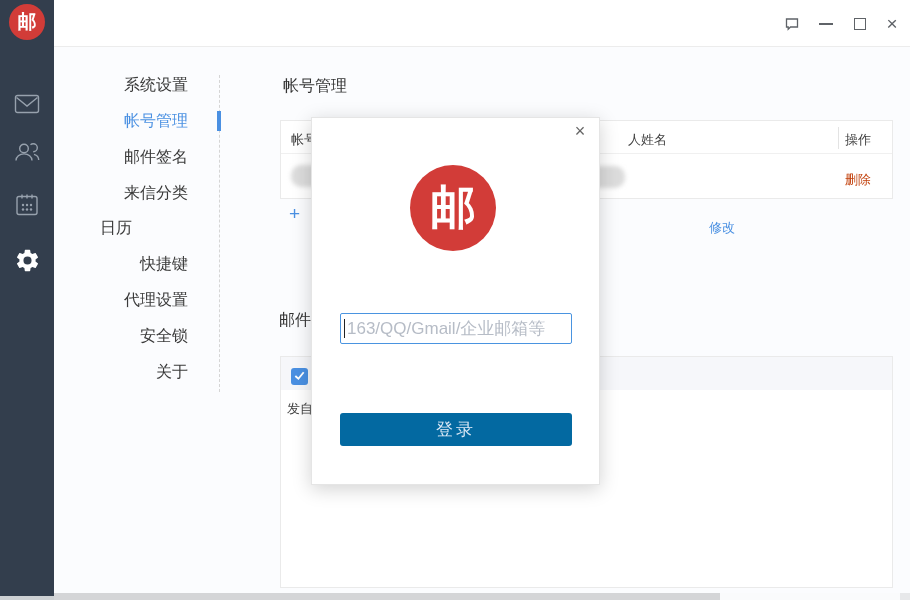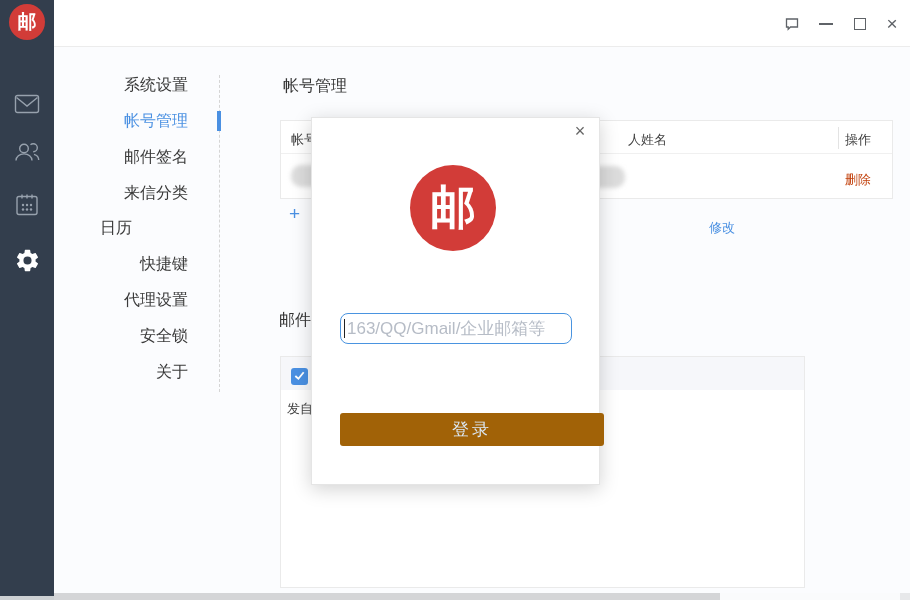--- a/index.html
+++ b/index.html
@@ -35,41 +35,41 @@
   .th { position:absolute; top:10px; font-size:13px; color:#404040; }
   .th-divider { position:absolute; left:557px; top:6px; height:22px; border-left:1px solid #e3e3e3; }
   .row-divider { position:absolute; left:0; top:32px; width:100%; border-top:1px solid #f0f0f0; }
   .blob { position:absolute; background:#dcdcdc; border-radius:10px; filter:blur(2px); }
   .rowlink { position:absolute; top:50px; font-size:13px; cursor:pointer; }
   .link-blue { color:#4a90e2; }
   .link-red { color:#c2410c; }
   .add-link { left:289px; top:203px; font-size:19px; color:#4a90e2; cursor:pointer; }
 
   .section-title { left:279px; top:310px; font-size:16px; color:#333; }
-  .panel { left:280px; top:356px; width:525px; height:232px; border:1px solid #eaeaea; background:#fff; }
+  .panel { left:280px; top:356px; width:613px; height:232px; border:1px solid #eaeaea; background:#fff; }
   .panel-band { position:absolute; left:0; top:0; width:100%; height:33px; background:#f6f7fa; }
   .checkbox { position:absolute; left:10px; top:11px; width:17px; height:17px; background:#4a90e2; border-radius:3px; display:flex; align-items:center; justify-content:center; cursor:pointer; }
   .from-text { position:absolute; left:6px; top:43px; font-size:13px; color:#444; }
 
   
   .hscroll-track { left:0; top:593px; width:910px; height:7px; background:#fafbfc; z-index:5; }
   .hscroll-thumb { left:54px; top:593px; width:666px; height:7px; background:#d4d5d7; z-index:6; }
   .hscroll-corner { left:900px; top:593px; width:10px; height:7px; background:#e7e8ea; z-index:6; }
 
   
   .dialog { left:311px; top:117px; width:289px; height:368px; background:#fff; border:1px solid #e5e5e5; box-shadow:0 4px 18px rgba(0,0,0,0.18); z-index:50; }
   .dlg-close { position:absolute; right:9px; top:3px; font-size:18px; color:#666; cursor:pointer; width:20px; height:20px; text-align:center; line-height:20px; }
   .logo-lg { position:absolute; left:98px; top:47px; width:86px; height:86px; border-radius:50%; background:#d23c38; display:flex; align-items:center; justify-content:center; }
   .logo-lg span { color:#fff; font-size:46px; font-weight:bold; }
-  .dlg-input { position:absolute; left:28px; width:232px; height:31px; border:1px solid #d9d9d9; border-radius:8px; padding:0 6px; font-size:16px; color:#333; background:#fff; outline:none; font-family:"Liberation Sans", sans-serif; }
+  .dlg-input { position:absolute; left:28px; width:232px; height:31px; border:1px solid #d9d9d9; border-radius:2px; padding:0 6px; font-size:16px; color:#333; background:#fff; outline:none; font-family:"Liberation Sans", sans-serif; }
   .dlg-input::placeholder { color:#b6bcc6; opacity:1; }
   .input-email { top:195px; border-color:#4a94e0; font-size:17px; }
   .input-pass { top:239px; }
   .caret { position:absolute; left:32px; top:201px; width:1px; height:19px; background:#222; }
-  .login-btn { position:absolute; left:28px; top:295px; width:264px; height:33px; background:#a16207; border:none; border-radius:3px; color:#dce9f6; font-size:17px; letter-spacing:3px; cursor:pointer; font-family:"Liberation Sans", sans-serif; }
+  .login-btn { position:absolute; left:28px; top:295px; width:232px; height:33px; background:#0369a1; border:none; border-radius:3px; color:#dce9f6; font-size:17px; letter-spacing:3px; cursor:pointer; font-family:"Liberation Sans", sans-serif; }
 </style>
 </head>
 <body>
 
 <div class="app">
 
   <div class="abs titlebar">
     <div class="winbtn" style="left:729px;">
       <span>
         <svg width="16" height="16" viewBox="0 0 16 16" fill="none" stroke="#5f6368" stroke-width="1.3">

